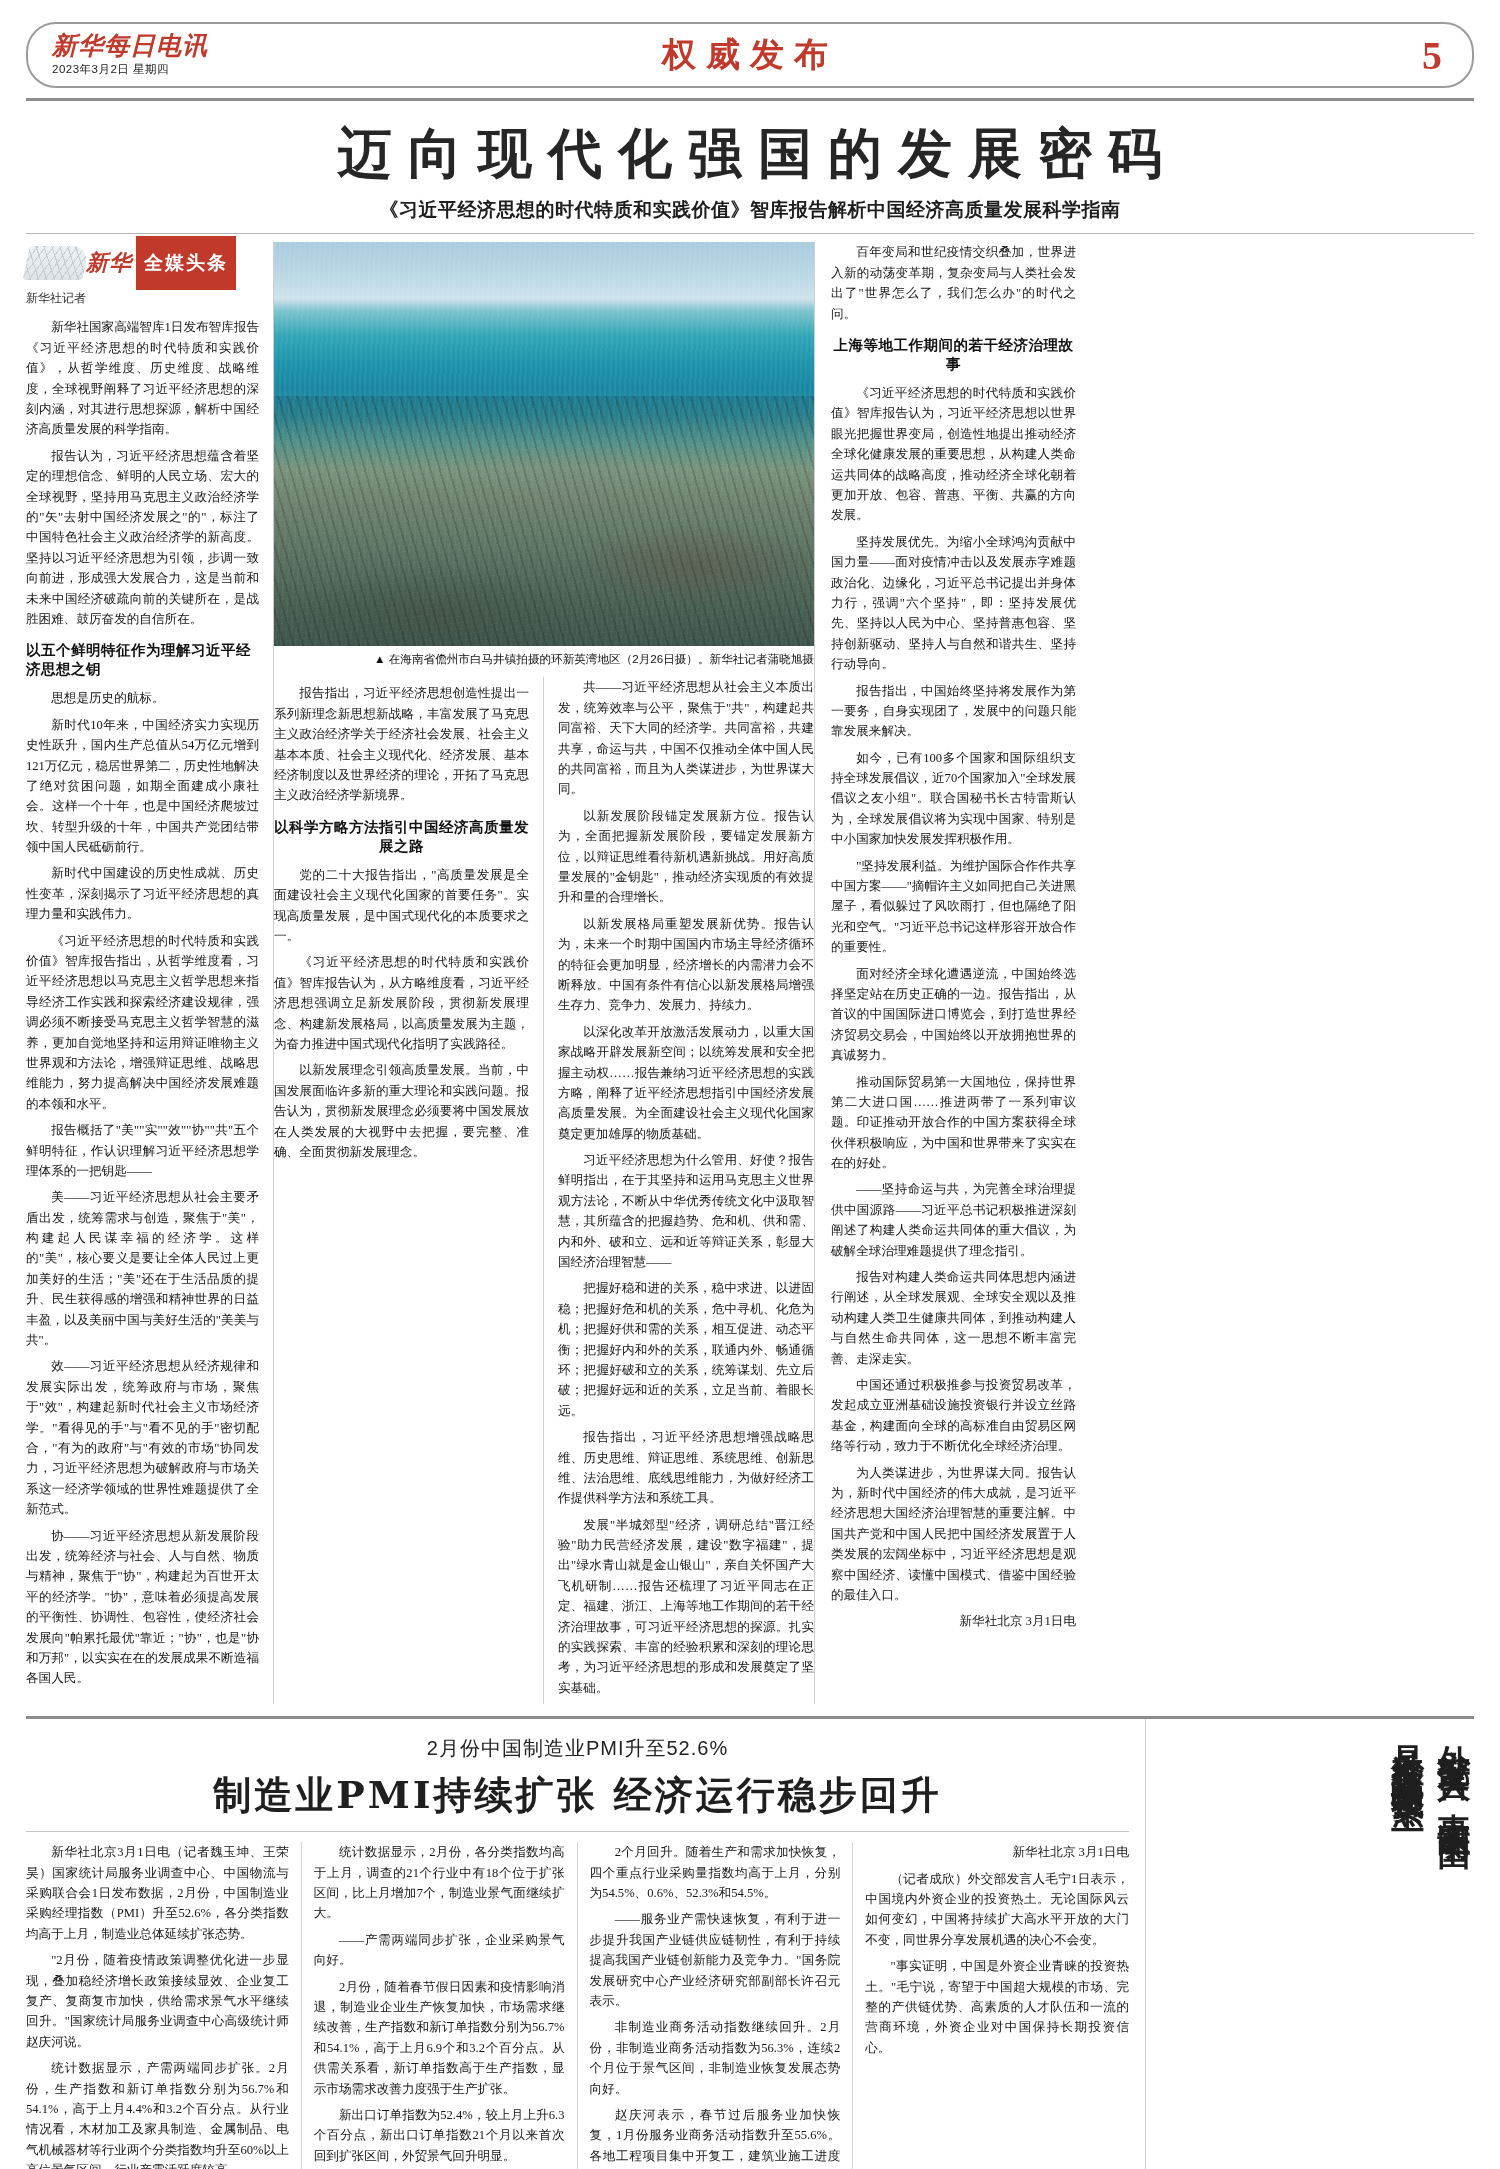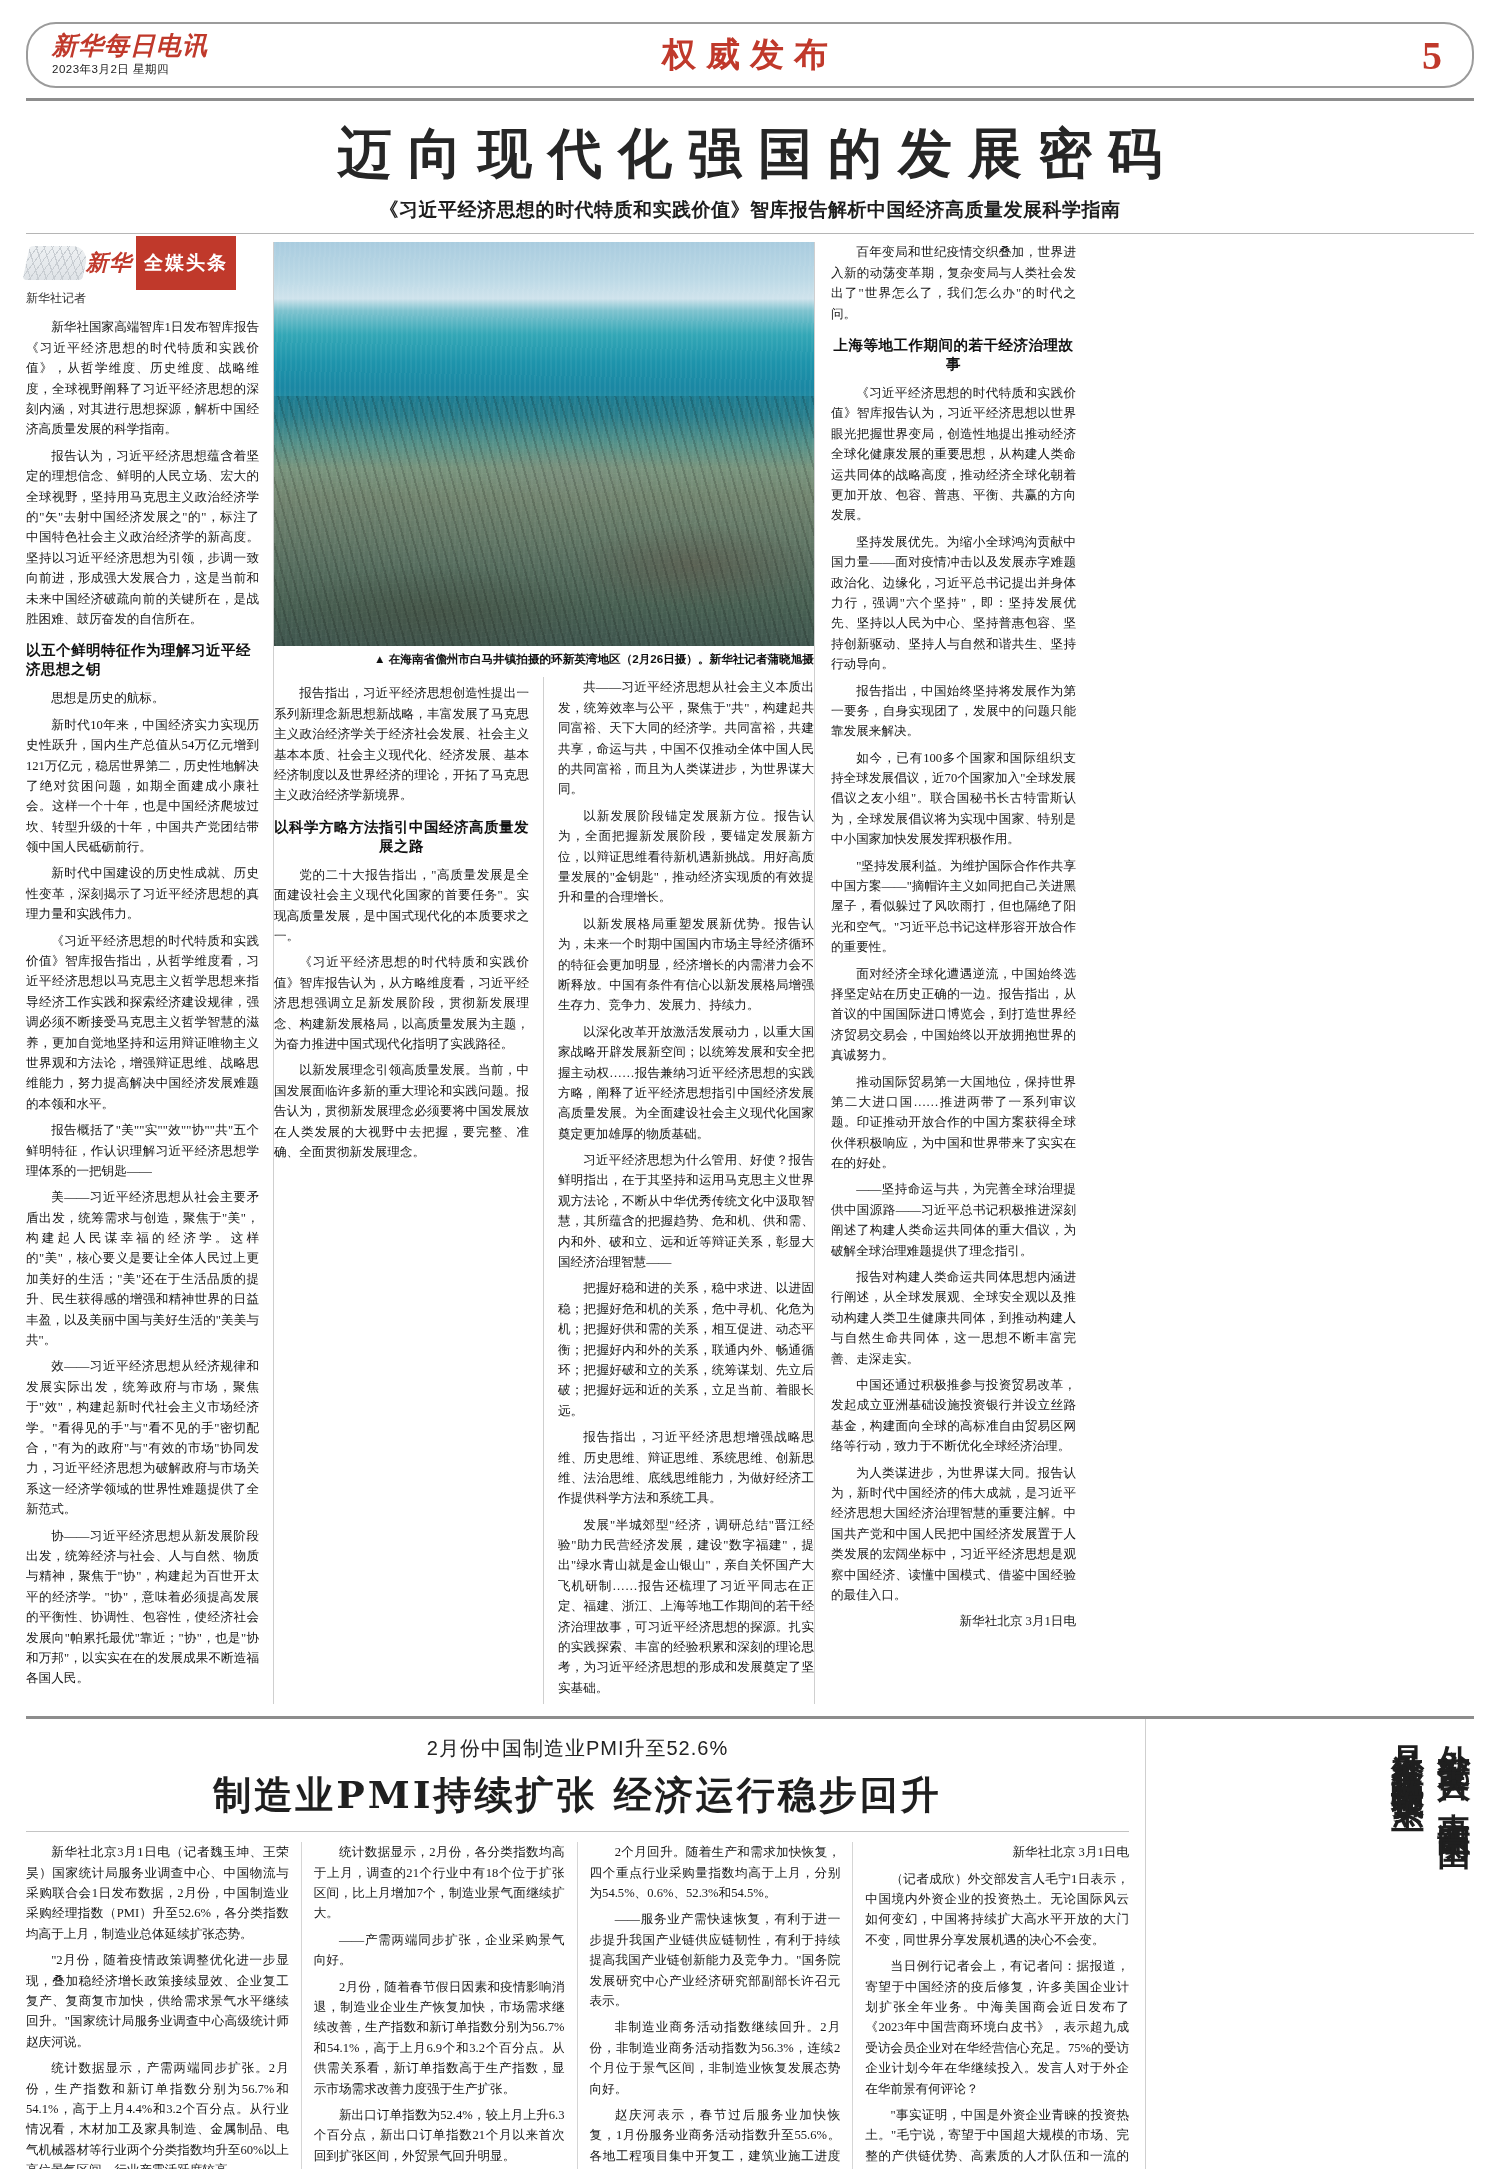--- a/index.html
+++ b/index.html
@@ -200,21 +200,21 @@
       <p class="body">新时代10年来，中国经济实力实现历史性跃升，国内生产总值从54万亿元增到121万亿元，稳居世界第二，历史性地解决了绝对贫困问题，如期全面建成小康社会。这样一个十年，也是中国经济爬坡过坎、转型升级的十年，中国共产党团结带领中国人民砥砺前行。</p>
       <p class="body">新时代中国建设的历史性成就、历史性变革，深刻揭示了习近平经济思想的真理力量和实践伟力。</p>
       <p class="body">《习近平经济思想的时代特质和实践价值》智库报告指出，从哲学维度看，习近平经济思想以马克思主义哲学思想来指导经济工作实践和探索经济建设规律，强调必须不断接受马克思主义哲学智慧的滋养，更加自觉地坚持和运用辩证唯物主义世界观和方法论，增强辩证思维、战略思维能力，努力提高解决中国经济发展难题的本领和水平。</p>
       <p class="body">报告概括了"美""实""效""协""共"五个鲜明特征，作认识理解习近平经济思想学理体系的一把钥匙——</p>
       <p class="body">美——习近平经济思想从社会主要矛盾出发，统筹需求与创造，聚焦于"美"，构建起人民谋幸福的经济学。这样的"美"，核心要义是要让全体人民过上更加美好的生活；"美"还在于生活品质的提升、民生获得感的增强和精神世界的日益丰盈，以及美丽中国与美好生活的"美美与共"。</p>
       <p class="body">效——习近平经济思想从经济规律和发展实际出发，统筹政府与市场，聚焦于"效"，构建起新时代社会主义市场经济学。"看得见的手"与"看不见的手"密切配合，"有为的政府"与"有效的市场"协同发力，习近平经济思想为破解政府与市场关系这一经济学领域的世界性难题提供了全新范式。</p>
       <p class="body">协——习近平经济思想从新发展阶段出发，统筹经济与社会、人与自然、物质与精神，聚焦于"协"，构建起为百世开太平的经济学。"协"，意味着必须提高发展的平衡性、协调性、包容性，使经济社会发展向"帕累托最优"靠近；"协"，也是"协和万邦"，以实实在在的发展成果不断造福各国人民。</p>
     </div>
 
     <div style="width:540px;position:relative;">
-      <div class="photo-wrap" style="position:static;width:640px;font-weight:bold;">
+      <div class="photo-wrap" style="position:static;width:640px;">
         <div class="photo"></div>
         <div class="photo-caption">▲ 在海南省儋州市白马井镇拍摄的环新英湾地区（2月26日摄）。新华社记者蒲晓旭摄</div>
       </div>
 
       <div class="flex-row" style="margin-top:10px;">
         <div class="col colB" style="width:270px;padding-left:0;">
           <p class="body"></p>
           <p class="body">报告指出，习近平经济思想创造性提出一系列新理念新思想新战略，丰富发展了马克思主义政治经济学关于经济社会发展、社会主义基本本质、社会主义现代化、经济发展、基本经济制度以及世界经济的理论，开拓了马克思主义政治经济学新境界。</p>
           <h3 class="subhead ctr">以科学方略方法指引中国经济高质量发展之路</h3>
           <p class="body">党的二十大报告指出，"高质量发展是全面建设社会主义现代化国家的首要任务"。实现高质量发展，是中国式现代化的本质要求之一。</p>
@@ -278,21 +278,20 @@
         <div class="c4">
           <p class="body">2个月回升。随着生产和需求加快恢复，四个重点行业采购量指数均高于上月，分别为54.5%、0.6%、52.3%和54.5%。</p>
           <p class="body">——服务业产需快速恢复，有利于进一步提升我国产业链供应链韧性，有利于持续提高我国产业链创新能力及竞争力。"国务院发展研究中心产业经济研究部副部长许召元表示。</p>
           <p class="body">非制造业商务活动指数继续回升。2月份，非制造业商务活动指数为56.3%，连续2个月位于景气区间，非制造业恢复发展态势向好。</p>
           <p class="body">赵庆河表示，春节过后服务业加快恢复，1月份服务业商务活动指数升至55.6%。各地工程项目集中开复工，建筑业施工进度加快，建筑业商务活动指数为60.2%。</p>
 
         </div>
         <div class="c4">
           <p class="body noind" style="text-align:right;">新华社北京 3月1日电</p>
           <p class="body">（记者成欣）外交部发言人毛宁1日表示，中国境内外资企业的投资热土。无论国际风云如何变幻，中国将持续扩大高水平开放的大门不变，同世界分享发展机遇的决心不会变。</p>
-          <p class="body">当日例行记者会上，有记者问：据报道，寄望于中国经济的疫后修复，许多美国企业计划扩张全年业务。中海美国商会近日发布了《2023年中国营商环境白皮书》，表示超九成受访会员企业对在华经营信心充足。75%的受访企业计划今年在华继续投入。发言人对于外企在华前景有何评论？</p>
           <p class="body">"事实证明，中国是外资企业青睐的投资热土。"毛宁说，寄望于中国超大规模的市场、完整的产供链优势、高素质的人才队伍和一流的营商环境，外资企业对中国保持长期投资信心。</p>
 
         </div>
       </div>
     </div>
 
     <div class="lower-right">
       <div class="vert-block">
         <div class="vert-head">外交部发言人：事实证明中国</div>
         <div class="vert-head">是外资企业青睐的投资热土</div>

